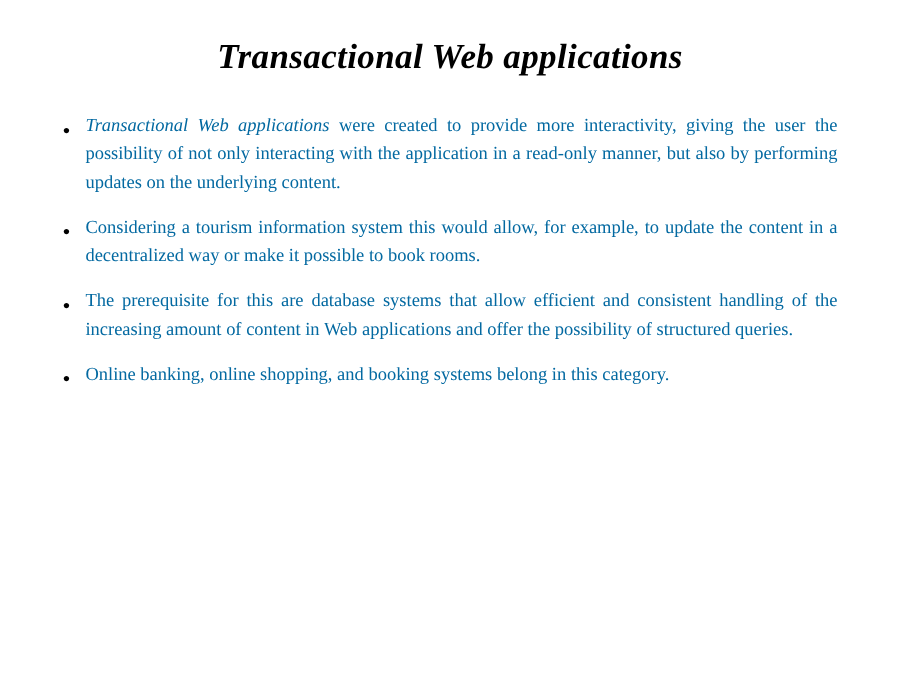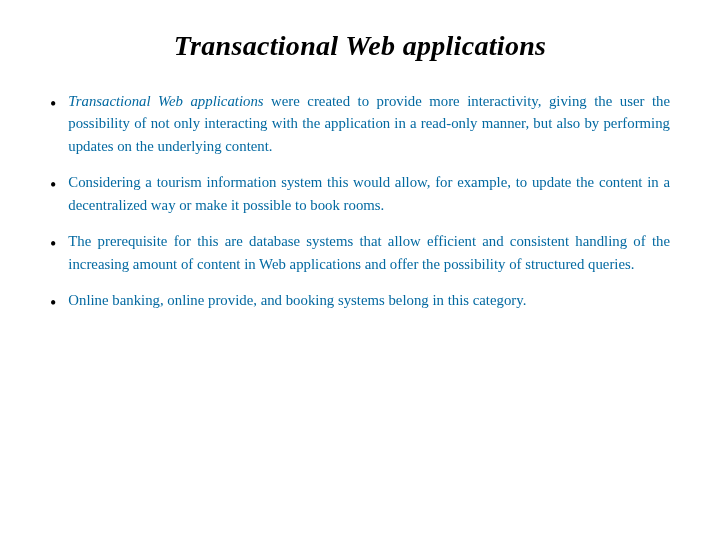--- a/index.html
+++ b/index.html
@@ -99,18 +99,18 @@
     <div class="bullet-item">
       <span class="bullet-dot">•</span>
       <span class="bullet-text">
         The prerequisite for this are database systems that allow efficient and consistent handling of the increasing amount of content in Web applications and offer the possibility of structured queries.
       </span>
     </div>
 
     <div class="bullet-item">
       <span class="bullet-dot">•</span>
       <span class="bullet-text">
-        Online banking, online provide, and booking systems belong in this category.
+        Online banking, online shopping, and booking systems belong in this category.
       </span>
     </div>
 
   </div>
 </div>
 
 </body></html>

